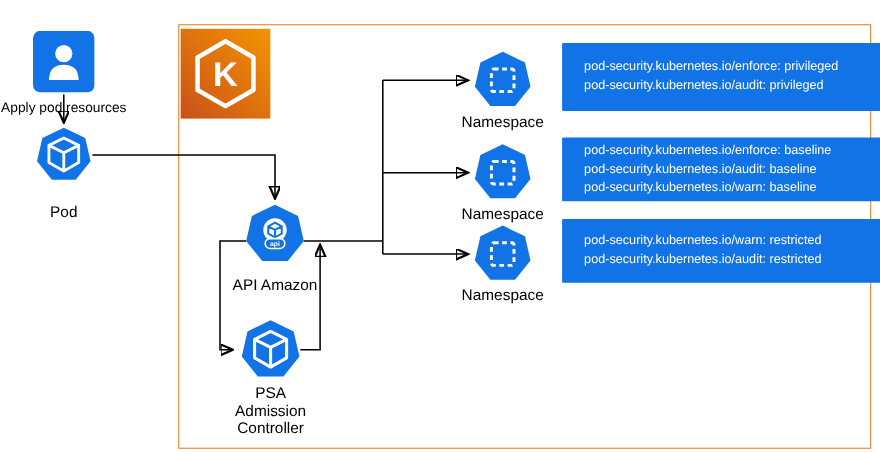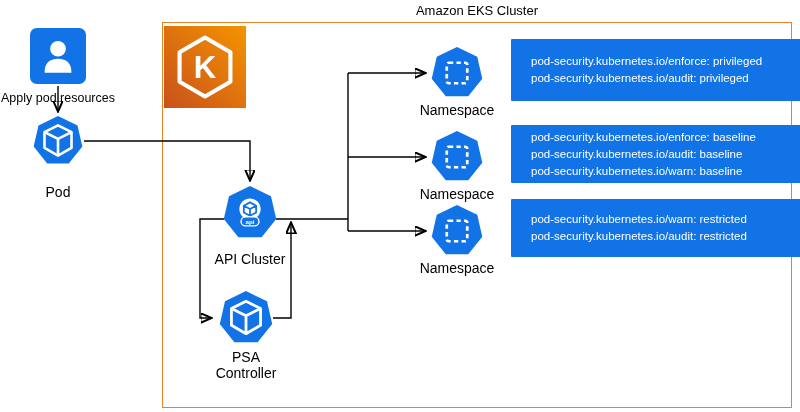--- a/index.html
+++ b/index.html
@@ -30,21 +30,20 @@
   }
   .policy-box div{
     font-size:11.5px;line-height:17px;white-space:nowrap;
   }
 </style>
 </head>
 <body>
 
 <div class="canvas">
 
-  <div class="title">Amazon EKS Cluster</div>
 
   <div class="cluster-border"></div>
 
   <svg class="connectors" width="800" height="412" viewBox="0 0 800 412">
     <defs>
       <marker id="ah" markerWidth="9" markerHeight="8" refX="7.5" refY="3.5" orient="auto">
         <path d="M0,0 L8,3.5 L0,7 Z" fill="#000" stroke="none"></path>
       </marker>
     </defs>
     <path d="M58,86 V111" marker-end="url(#ah)"></path>
@@ -91,30 +90,31 @@
 
   <div class="node" style="left:222px;top:185px;width:56px;height:56px">
     <svg viewBox="0 0 100 100">
       <polygon points="50,2 87.5,20.1 96.8,60.7 70.8,93.2 29.2,93.2 3.2,60.7 12.5,20.1" fill="#1273E6"></polygon>
       <circle cx="50" cy="43" r="19" fill="#fff"></circle>
       <path d="M50,31 L61,37 L61,49 L50,55 L39,49 L39,37 Z M39,37 L50,43 L61,37 M50,43 L50,55" fill="none" stroke="#1273E6" stroke-width="3.2" stroke-linejoin="round"></path>
       <rect x="34" y="57" width="32" height="16" rx="8" fill="#1273E6" stroke="#fff" stroke-width="2.5"></rect>
       <text x="50" y="69" font-size="11" font-weight="bold" fill="#fff" text-anchor="middle" font-family="Liberation Sans, sans-serif">api</text>
     </svg>
   </div>
-  <div class="node-label" style="left:194px;top:251px;width:112px">API Cluster</div>
+  <div class="node-label" style="left:194px;top:251px;width:112px">API Amazon</div>
 
   <div class="node" style="left:218px;top:290px;width:56px;height:56px">
     <svg viewBox="0 0 100 100">
       <polygon points="50,2 87.5,20.1 96.8,60.7 70.8,93.2 29.2,93.2 3.2,60.7 12.5,20.1" fill="#1273E6"></polygon>
       <path d="M50,20 L76,33 L76,63 L50,78 L24,63 L24,33 Z M24,33 L50,46 L76,33 M50,46 L50,78" fill="none" stroke="#fff" stroke-width="5" stroke-linejoin="round"></path>
     </svg>
   </div>
   <div class="node-label" style="left:186px;top:349px;width:120px;line-height:16px">
     <div>PSA</div>
+    <div>Admission</div>
     <div>Controller</div>
   </div>
 
   <div class="node" style="left:430px;top:46px;width:54px;height:54px">
     <svg viewBox="0 0 100 100">
       <polygon points="50,2 87.5,20.1 96.8,60.7 70.8,93.2 29.2,93.2 3.2,60.7 12.5,20.1" fill="#1273E6"></polygon>
       <rect x="31" y="31" width="38" height="38" rx="4" fill="none" stroke="#fff" stroke-width="5" stroke-dasharray="8 6"></rect>
     </svg>
   </div>
   <div class="node-label" style="left:407px;top:102px;width:100px">Namespace</div>

